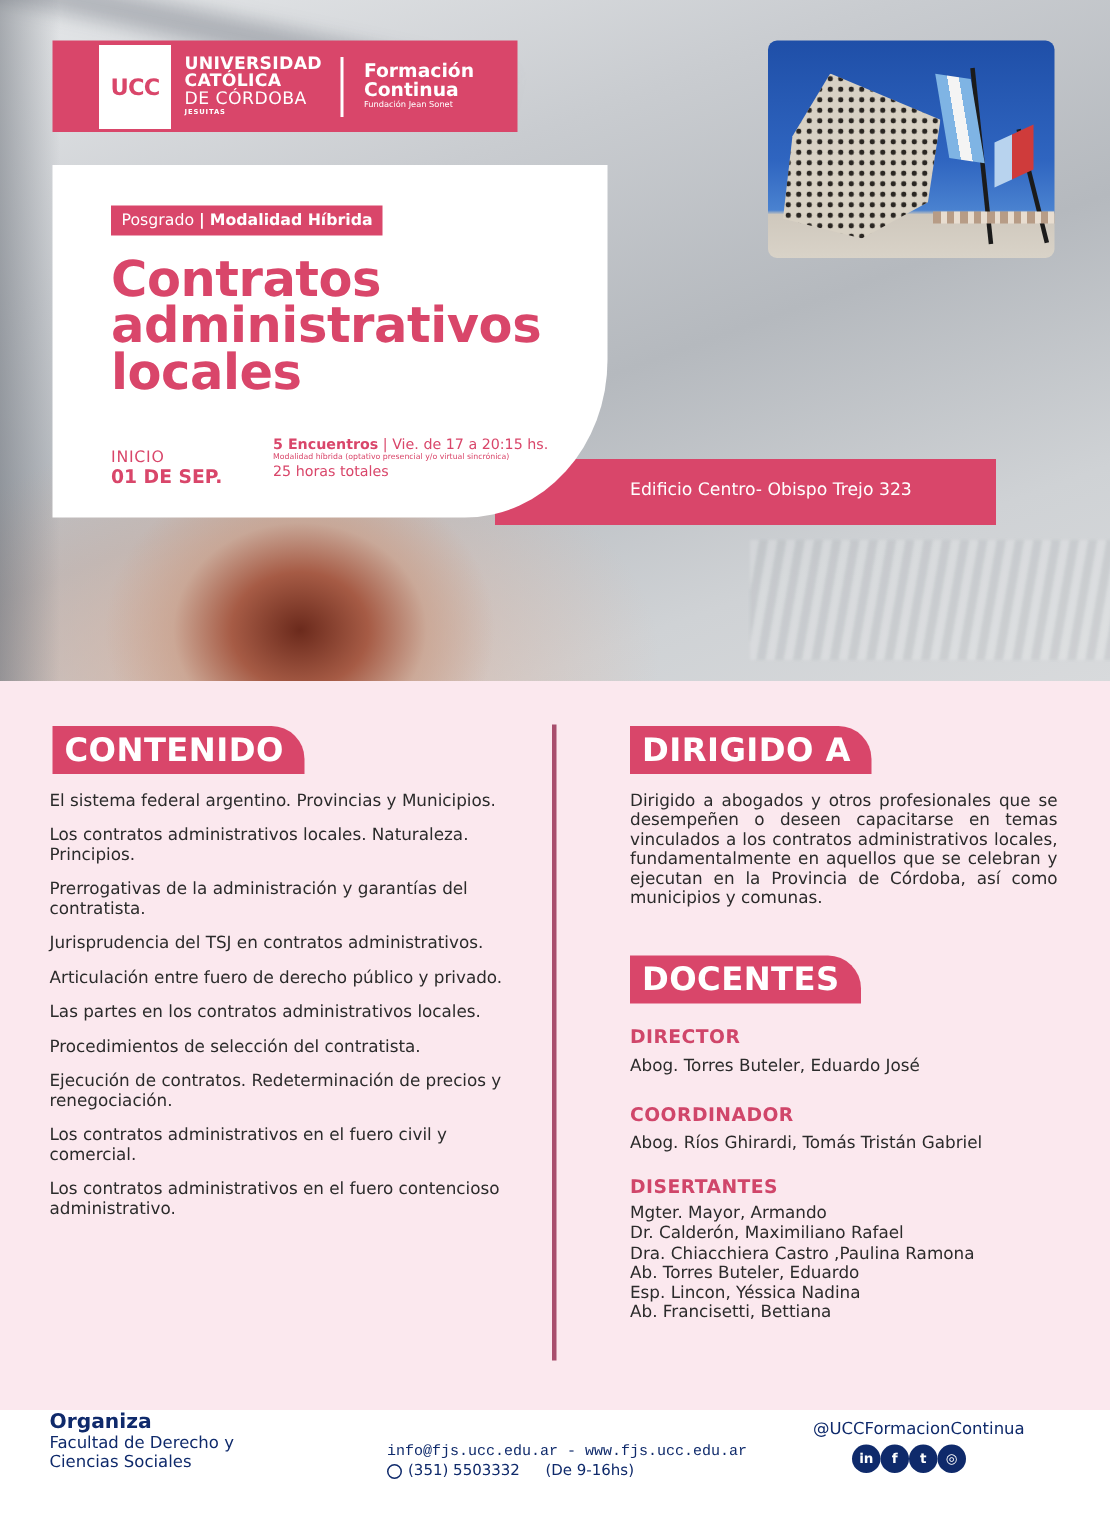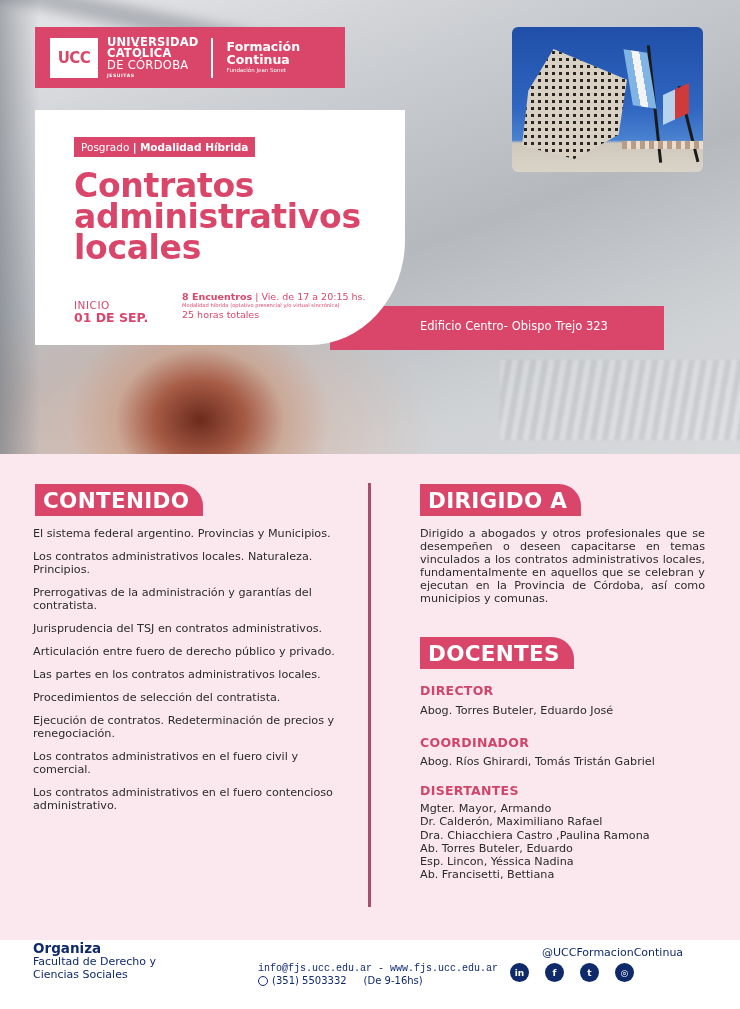--- a/index.html
+++ b/index.html
@@ -28,23 +28,23 @@
     position: absolute; left: 0; top: 0; width: 40px; height: 455px;
     background: linear-gradient(90deg, rgba(90,96,105,0.45), rgba(90,96,105,0));
   }
 
   
   .logo-bar {
     position: absolute; left: 35px; top: 27px; width: 310px; height: 61px;
     background: #d9466a; display: flex; align-items: center; padding-left: 15px;
   }
   .ucc-box {
-    width: 48px; height: 40px; background: #fff; color: #d9466a;
+    width: 48px; height: 56px; background: #fff; color: #d9466a;
     font-family: "DejaVu Sans", sans-serif; font-weight: bold; font-size: 15px;
-    display: flex; align-items: center; justify-content: center; letter-spacing: -0.5px;
+    display: flex; align-items: center; justify-content: center; letter-spacing: -0.5px; margin-left: 16px;
   }
   .uni-text { margin-left: 9px; color: #fff; line-height: 1; }
   .uni-text .l1, .uni-text .l2 { font-weight: bold; font-size: 11.5px; letter-spacing: 0.2px; }
   .uni-text .l3 { font-size: 11.5px; letter-spacing: 0.3px; }
   .uni-text .l4 { font-weight: bold; font-size: 4.5px; letter-spacing: 0.6px; margin-top: 3px; }
   .logo-divider { width: 2px; height: 40px; background: #fff; margin: 0 14px 0 12px; }
   .fc-text { color: #fff; line-height: 1; }
   .fc-text .t1, .fc-text .t2 { font-weight: bold; font-size: 12.5px; }
   .fc-text .t3 { font-size: 5.5px; margin-top: 2px; }
 
@@ -133,21 +133,21 @@
   .footer { position: absolute; left: 0; top: 940px; width: 740px; height: 69px; background: #fff; }
   .navy { color: #0f2a6b; }
   .f-org-title { position: absolute; left: 33px; top: 0px; font-weight: bold; font-size: 13.5px; }
   .f-org-text { position: absolute; left: 33px; top: 15px; font-size: 11px; line-height: 13px; }
   .f-cons-title { position: absolute; left: 258px; top: 0px; font-weight: bold; font-size: 13.5px; }
   .f-cons-l1 { position: absolute; left: 258px; top: 23px; font-size: 10px; font-family: Liberation Mono, monospace; }
   .f-cons-l2 { position: absolute; left: 258px; top: 35px; font-size: 10px; display: flex; align-items: center; }
   .f-cons-l2 .wa { width: 10px; height: 10px; border: 1.3px solid #0f2a6b; border-radius: 50%; margin-right: 4px; position: relative; }
   .f-cons-l2 .hours { margin-left: 17px; }
   .f-handle { position: absolute; left: 542px; top: 6px; font-size: 11px; }
-  .social { position: absolute; left: 510px; top: 23px; display: flex; gap: 16px; }
+  .social { position: absolute; left: 568px; top: 23px; display: flex; gap: 0; }
   .social span {
     width: 19px; height: 19px; border-radius: 50%; background: #0f2a6b; color: #fff;
     font-size: 9px; font-weight: bold; display: flex; align-items: center; justify-content: center;
   }
 </style>
 </head>
 <body>
 
 <div class="hero">
   <div class="streak1"></div>
@@ -190,21 +190,21 @@
   </div>
   <div class="title">
     <div>Contratos</div>
     <div>administrativos</div>
     <div>locales</div>
   </div>
   <div class="inicio-label">INICIO</div>
   <div class="inicio-date">01 DE SEP.</div>
   <div class="details">
     <div class="d1">
-      <b>8 Encuentros</b>
+      <b>5 Encuentros</b>
       <span>| Vie. de 17 a 20:15 hs.</span>
     </div>
     <div class="d2">Modalidad híbrida (optativo presencial y/o virtual sincrónica)</div>
     <div class="d3">25 horas totales</div>
   </div>
 </div>
 
 <div class="content">
   <div class="section-pill" style="left:35px; top:30px;">CONTENIDO</div>
   <ul class="contenido-list">

